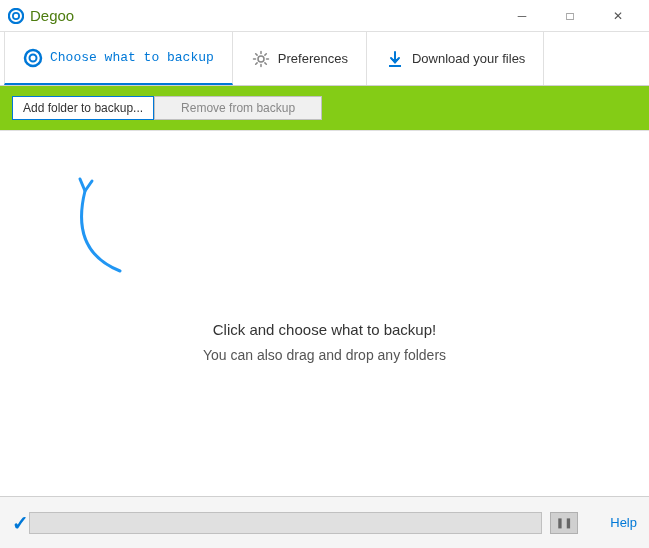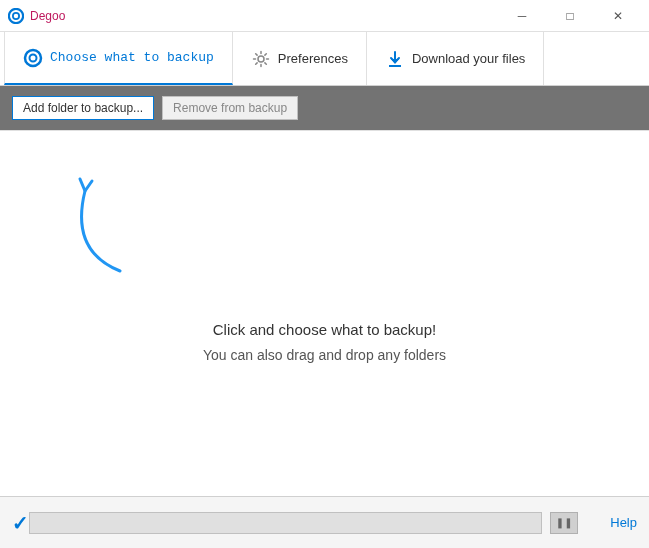--- a/index.html
+++ b/index.html
@@ -31,22 +31,22 @@
       align-items: center;
       gap: 6px;
     }
 
     .title-bar-icon {
       width: 16px;
       height: 16px;
     }
 
     .title-bar-title {
-      font-size: 12px;
-      color: #be185d;
+      font-size: 15px;
+      color: #4d7c0f;
     }
 
     .title-bar-controls {
       display: flex;
       align-items: center;
       gap: 2px;
     }
 
     .title-bar-btn {
       width: 46px;
@@ -92,38 +92,37 @@
     }
 
     .nav-tab:first-child {
       border-left: 1px solid #e0e0e0;
     }
 
     
     .toolbar {
       display: flex;
       align-items: center;
-      gap: 8px;
       padding: 10px 12px;
-      background: #737373;
+      background: #84cc16;
       border-bottom: 1px solid #e0e0e0;
     }
 
     .btn-add-folder {
       padding: 4px 10px;
       font-size: 12px;
       border: 1.5px solid #0078d7;
       background: #ffffff;
       color: #333;
       cursor: pointer;
       outline: none;
     }
 
     .btn-remove {
-      padding: 4px 10px;
+      padding: 4px 26px;
       font-size: 12px;
       border: 1px solid #c0c0c0;
       background: #f0f0f0;
       color: #888;
       cursor: default;
       outline: none;
     }
 
     
     .main-content {

